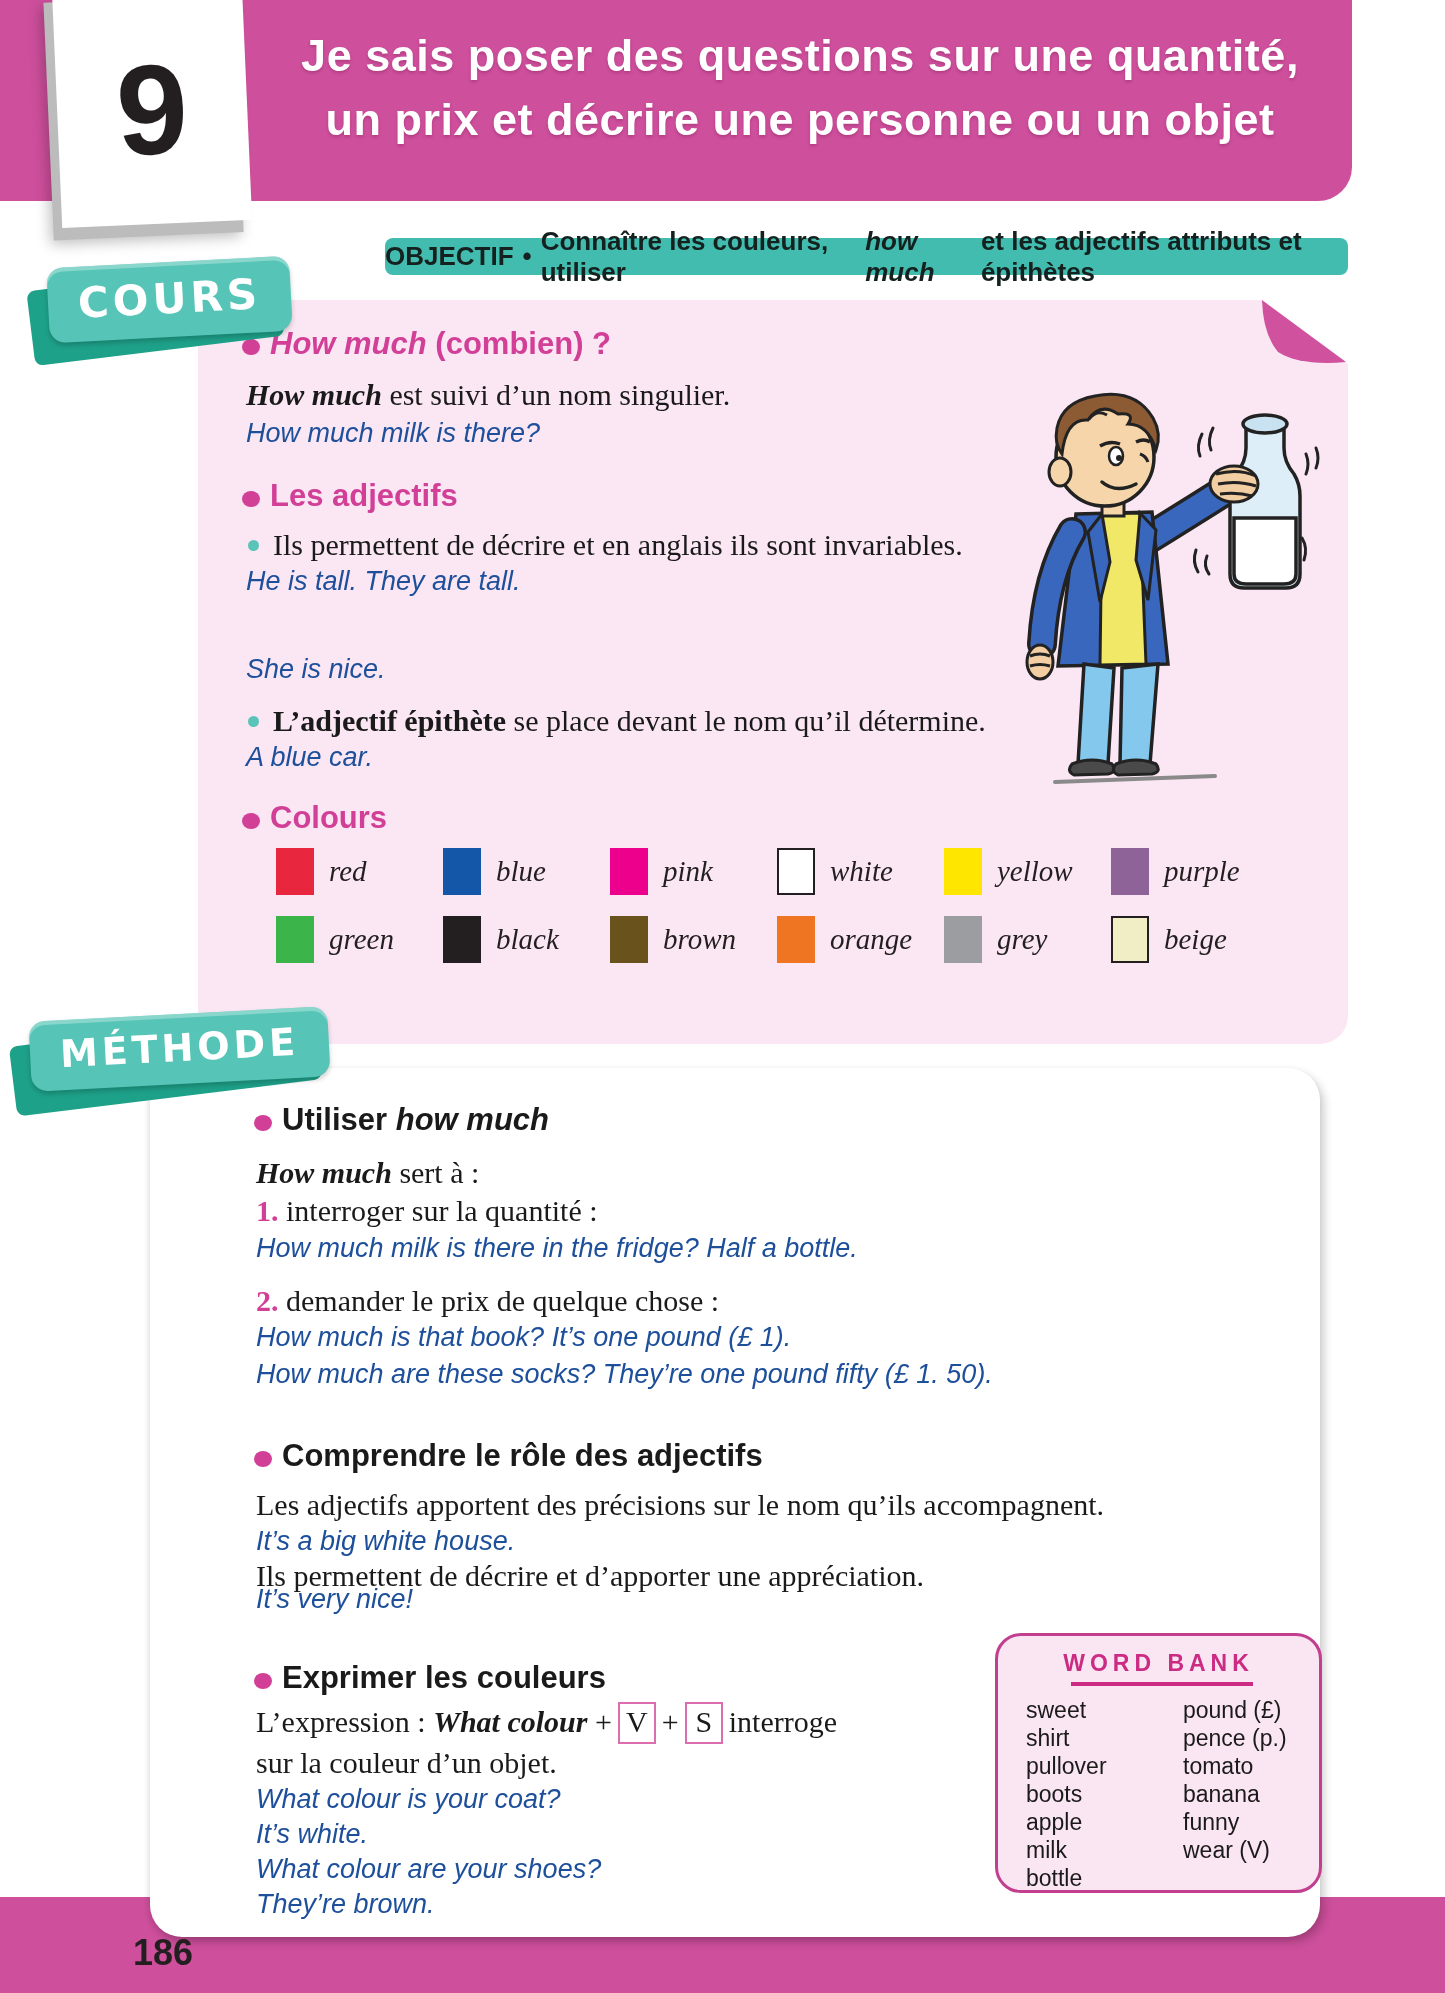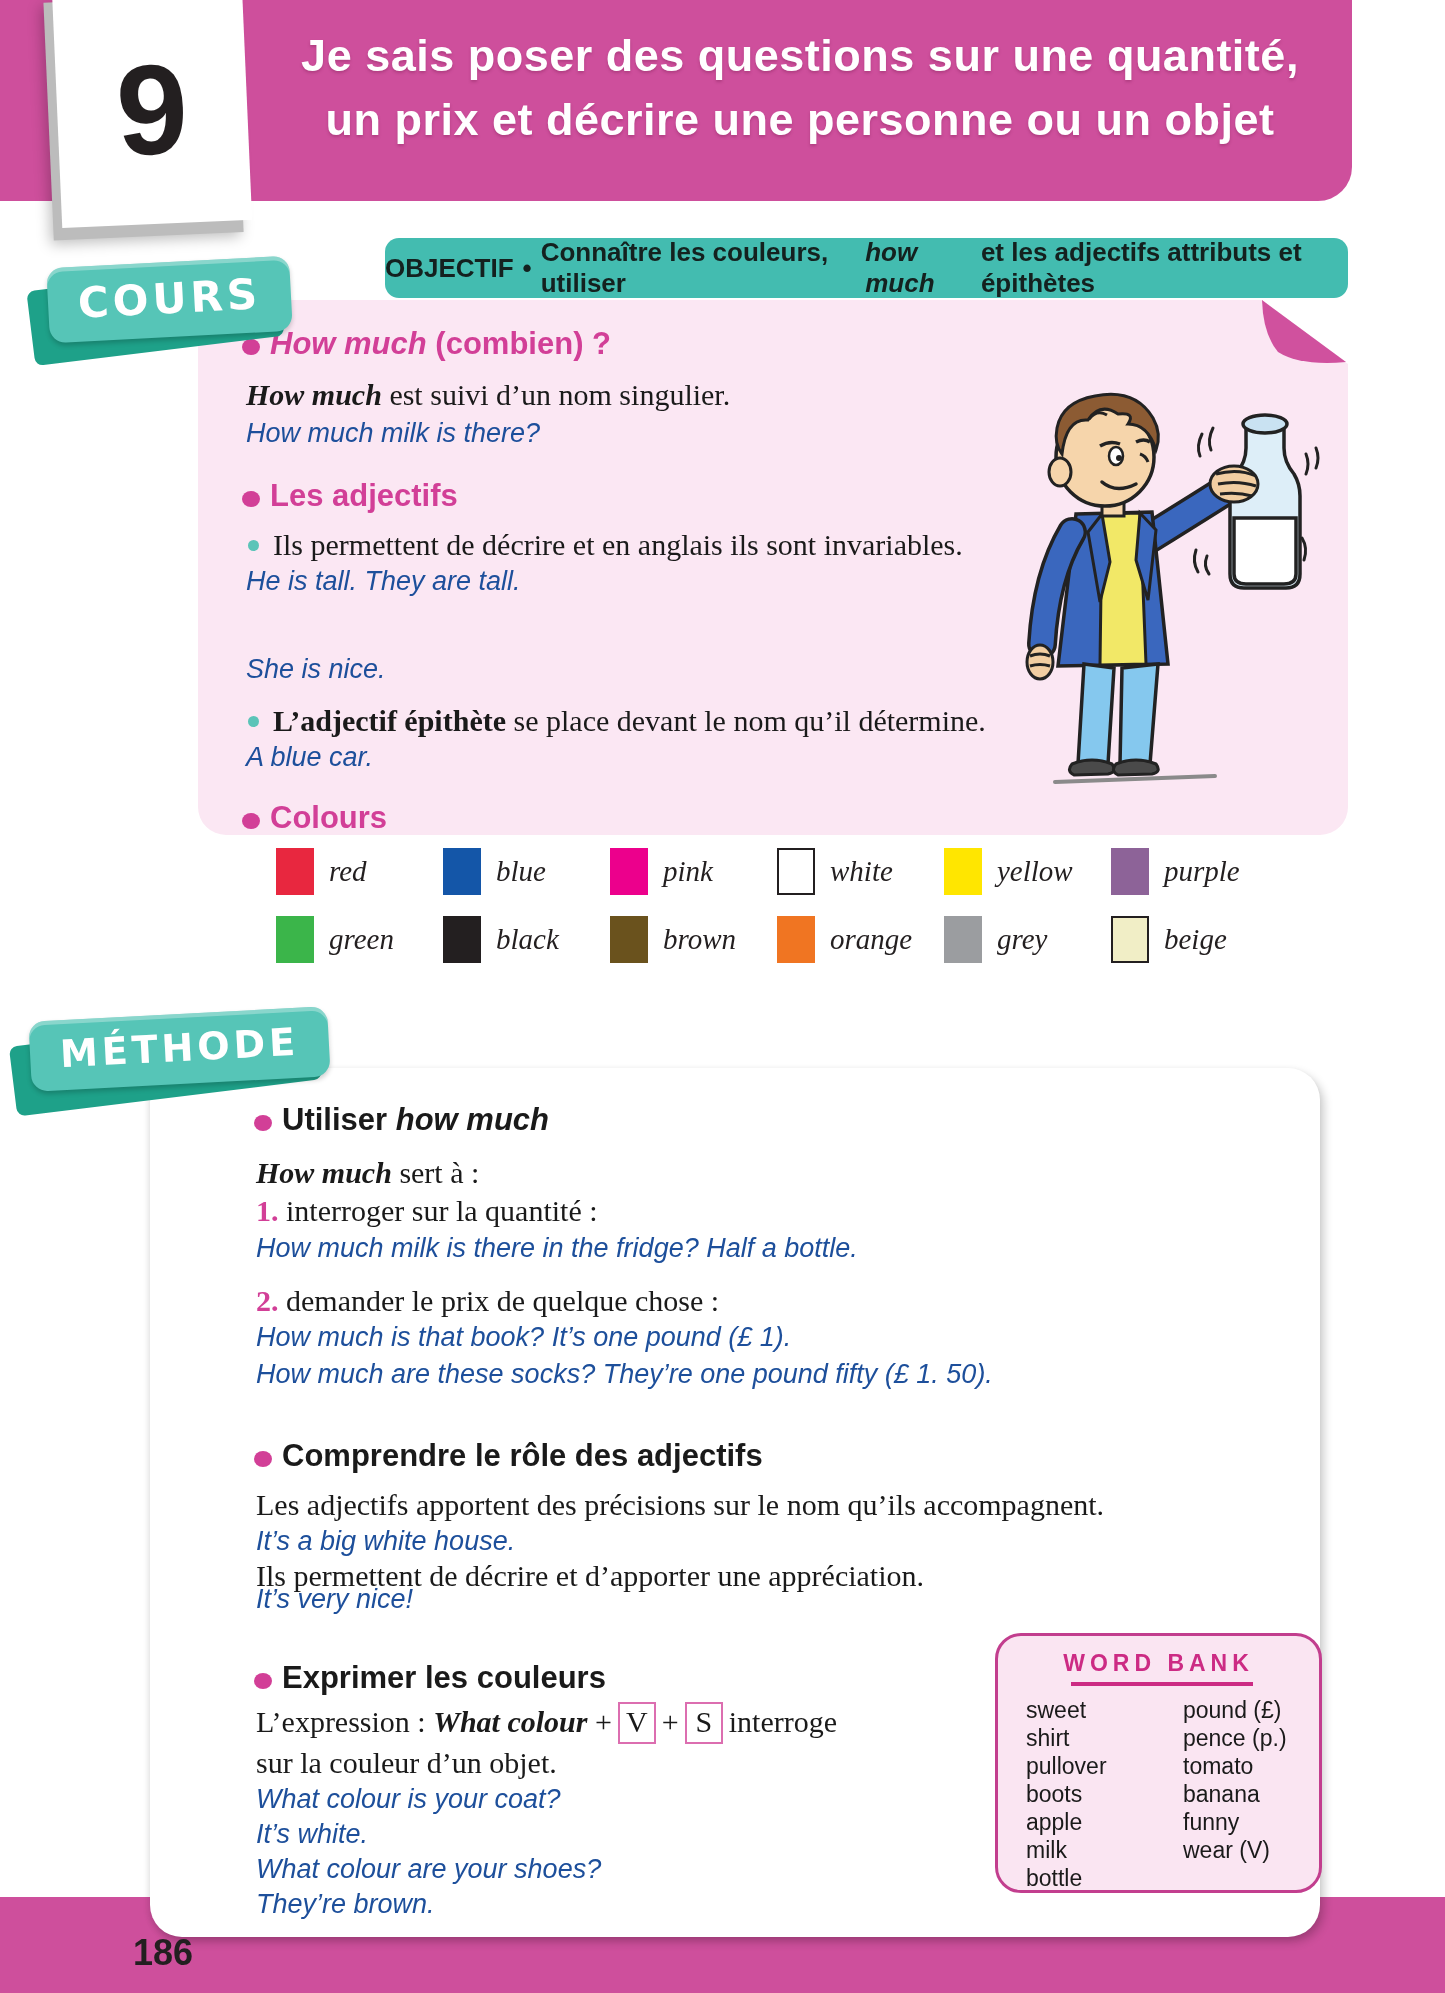--- a/index.html
+++ b/index.html
@@ -13,42 +13,42 @@
   .title-text { position:absolute; left:258px; top:24px; width:1084px; z-index:3;
                 color:#fff; font-weight:bold; font-size:45px; line-height:64px;
                 text-align:center; letter-spacing:0.5px;
                 text-shadow:0 2px 3px rgba(120,30,80,.35); }
   .num-box { position:absolute; left:57px; top:-14px; width:190px; height:238px;
              background:#ffffff; z-index:2; transform:rotate(-2.5deg);
              box-shadow:-9px 12px 0 #bcbcbc, -12px 16px 14px rgba(0,0,0,.25);
              display:flex; align-items:center; justify-content:center; }
   .num-box .num { font-size:128px; font-weight:bold; color:#231F20; padding-top:8px; }
 
-  .objectif { position:absolute; left:385px; top:238px; width:963px; height:60px; z-index:3;
-              background:#43BCB0; border-radius:14px; display:flex; align-items:center;
+  .objectif { position:absolute; left:385px; top:238px; width:963px; height:37px; z-index:3;
+              background:#43BCB0; border-radius:8px; display:flex; align-items:center;
               justify-content:center; font-size:26px; font-weight:600; color:#14211F; gap:9px; }
   .objectif b { font-weight:800; }
   .objectif i { font-style:italic; }
 
   
   .badge { position:absolute; z-index:6; }
   .badge .back { position:absolute; left:-18px; top:14px; right:10px; bottom:-14px;
                  background:#1EA189; transform:rotate(-7deg); border-radius:8px; }
   .badge .front { position:relative; background:#56C5B7; border-radius:16px;
                   padding:12px 30px 14px; transform:rotate(-3deg);
                   color:#fff; font-weight:bold; letter-spacing:4px;
                   box-shadow: inset 0 4px 0 rgba(255,255,255,.30), 0 3px 5px rgba(0,0,0,.2);
                   font-family:"DejaVu Sans", sans-serif; }
   .badge-cours  { left:48px; top:262px; }
   .badge-cours .front { font-size:42px; }
   .badge-methode { left:30px; top:1014px; }
   .badge-methode .front { font-size:38px; }
 
   
-  .cours-box { position:absolute; left:198px; top:300px; width:1150px; height:535px;
+  .cours-box { position:absolute; left:198px; top:300px; width:1150px; height:744px;
                background:#FBE7F3; border-radius:28px; border-top-right-radius:0; z-index:2; }
   .fold { position:absolute; right:0; top:0; width:86px; height:64px; }
 
   .line { position:absolute; white-space:nowrap; }
   .h-pink { font-size:31px; font-weight:bold; color:#D23F97; }
   .h-pink .it { font-style:italic; }
   .h-black { font-size:31px; font-weight:bold; color:#1A1A1A; }
   .h-black .it { font-style:italic; }
   .bullet { display:inline-block; width:18px; height:16px; border-radius:50%;
             background:#D23F97; margin-right:10px; vertical-align:-1px; }

